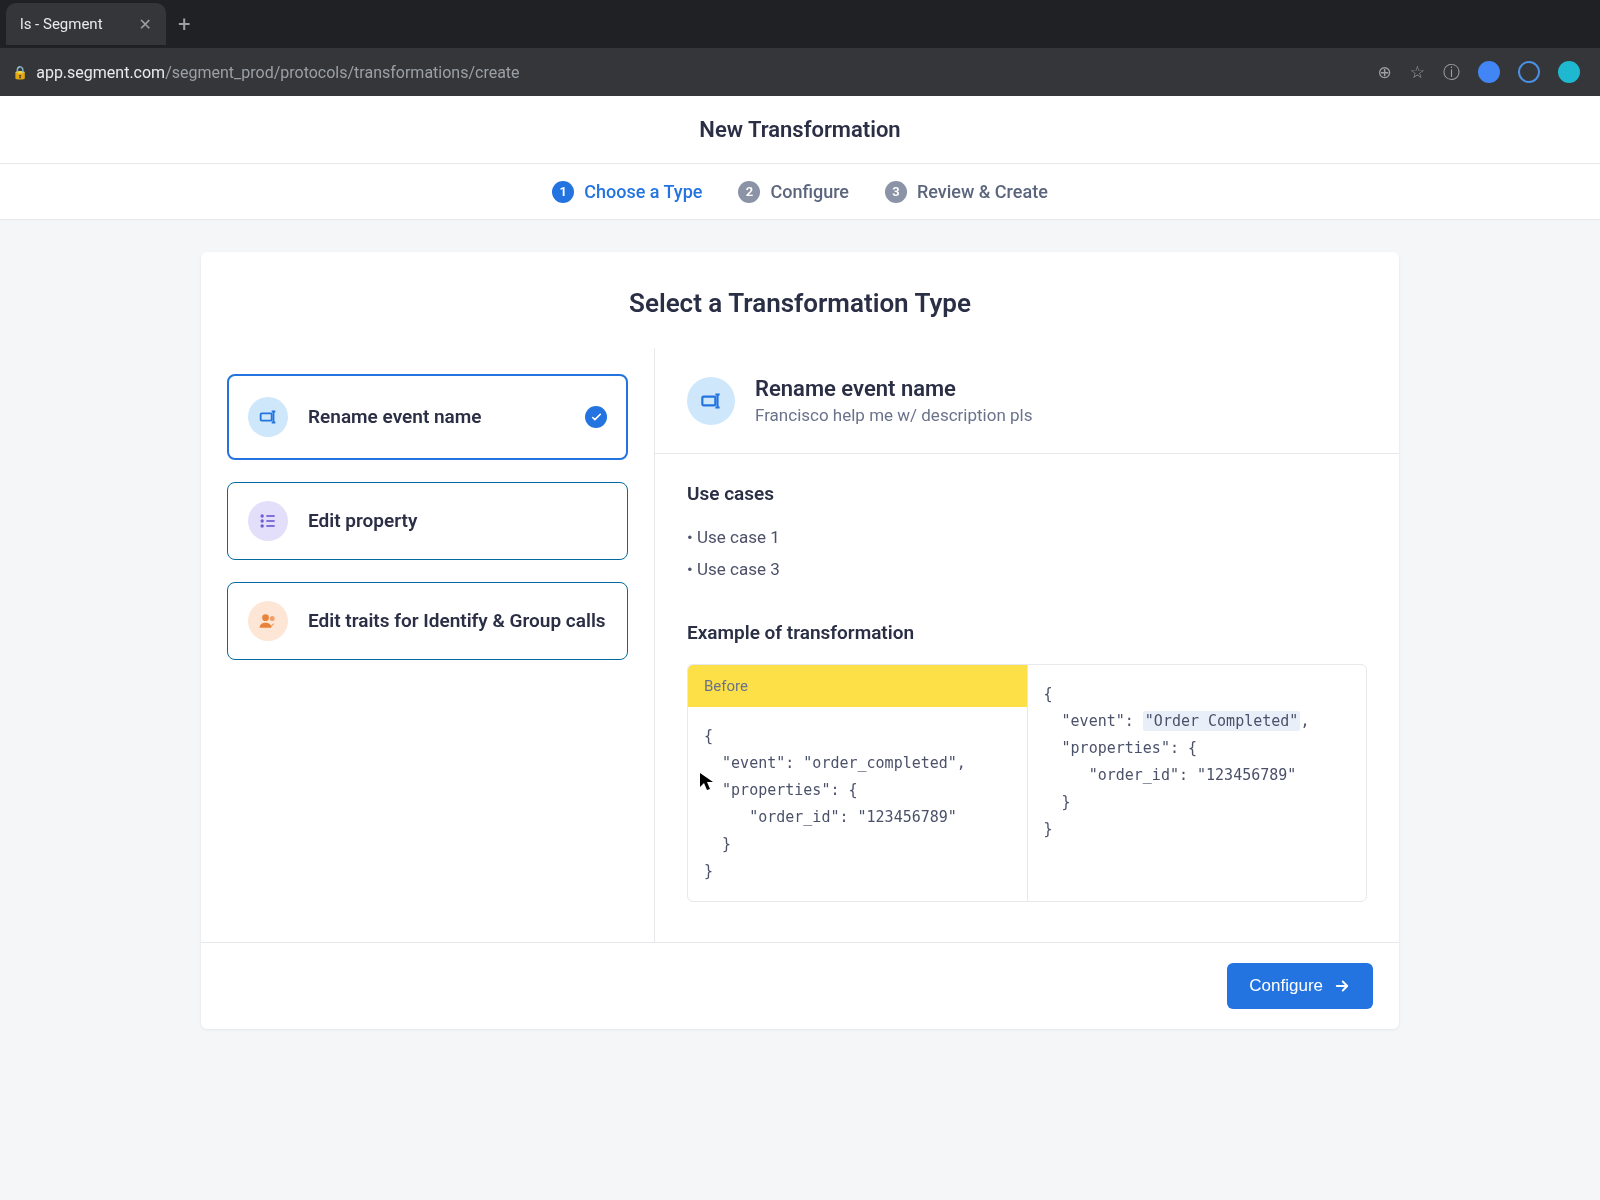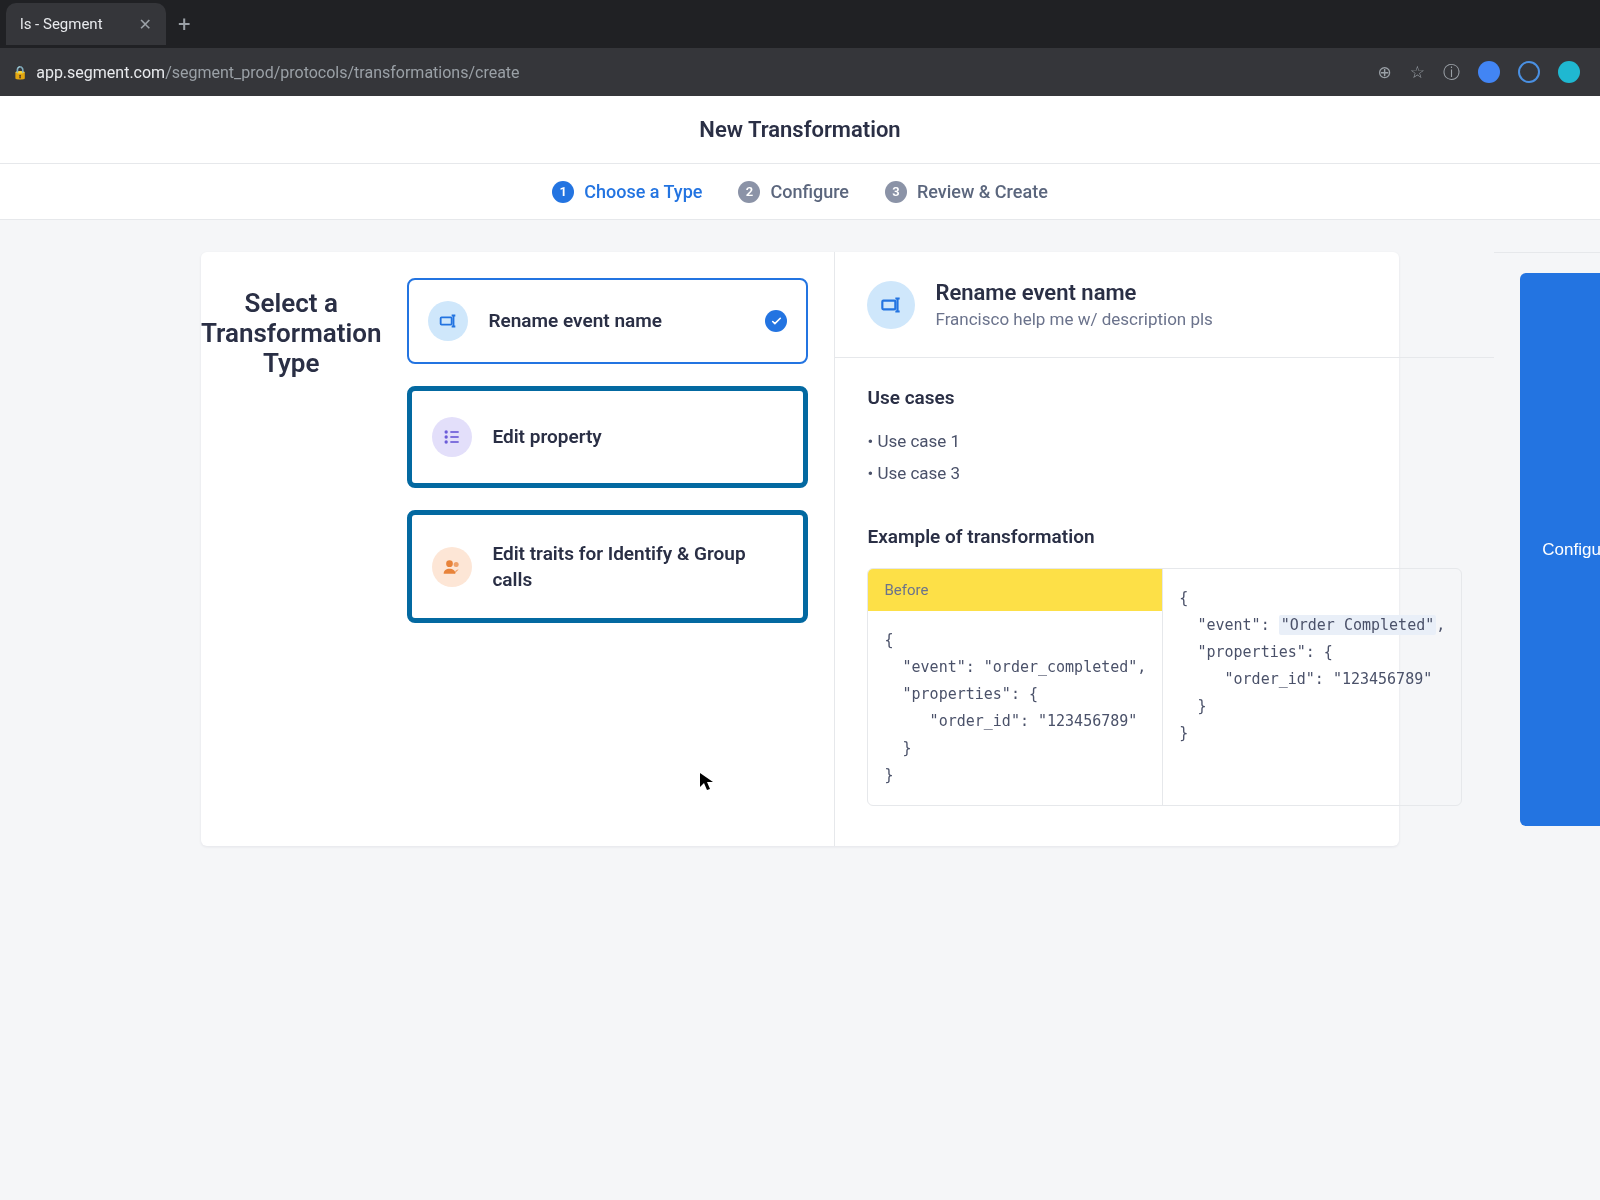--- a/index.html
+++ b/index.html
@@ -31,28 +31,28 @@
   .stepper-bar { background: #fff; height: 56px; display: flex; align-items: center; justify-content: center; gap: 36px; border-bottom: 1px solid #e6e8eb; }
   .step { display: flex; align-items: center; gap: 10px; font-size: 18px; font-weight: 500; }
   .step-num { width: 22px; height: 22px; border-radius: 50%; display: flex; align-items: center; justify-content: center; font-size: 13px; font-weight: 600; }
   .step.active .step-num { background: #2374e1; color: #fff; }
   .step.active { color: #2374e1; }
   .step.inactive .step-num { background: #8b93a7; color: #fff; }
   .step.inactive { color: #5b667d; }
 
   
   .main-wrap { display: flex; justify-content: center; padding-top: 32px; }
-  .card { background: #fff; width: 1198px; border-radius: 6px; box-shadow: 0 1px 3px rgba(20,30,60,0.08); display: flex; flex-direction: row; }
+  .card { background: #fff; width: 1198px; border-radius: 6px; box-shadow: 0 1px 3px rgba(20,30,60,0.08); display: flex; flex-direction: column; }
   .card-title-row { text-align: center; padding: 36px 0 30px; }
   .card-title { font-size: 26px; font-weight: 600; color: #2a2f45; }
   .card-body { display: flex; min-height: 560px; }
   .left-col { width: 454px; border-right: 1px solid #e6e8eb; padding: 26px; display: flex; flex-direction: column; gap: 22px; }
   .right-col { flex: 1; display: flex; flex-direction: column; }
 
-  .option-card { border: 5px solid #0369a1; border-radius: 8px; padding: 26px 20px; display: flex; align-items: center; gap: 20px; cursor: pointer; position: relative; }
+  .option-card { border: 1px solid #0369a1; border-radius: 8px; padding: 18px 20px; display: flex; align-items: center; gap: 20px; cursor: pointer; position: relative; }
   .option-card.selected { border: 2px solid #2374e1; padding: 21px 19px; }
   .option-icon { width: 40px; height: 40px; border-radius: 50%; display: flex; align-items: center; justify-content: center; flex-shrink: 0; }
   .icon-rename { background: #cfe7fb; }
   .icon-edit { background: #e3dffa; }
   .icon-traits { background: #fde6d6; }
   .option-label { font-size: 19px; font-weight: 600; color: #2a2f45; line-height: 1.35; }
   .check-badge { width: 22px; height: 22px; border-radius: 50%; background: #2374e1; margin-left: auto; display: flex; align-items: center; justify-content: center; flex-shrink: 0; }
   .check-badge svg { width: 13px; height: 13px; }
 
   .detail-header { display: flex; align-items: center; gap: 20px; padding: 28px 32px; }

